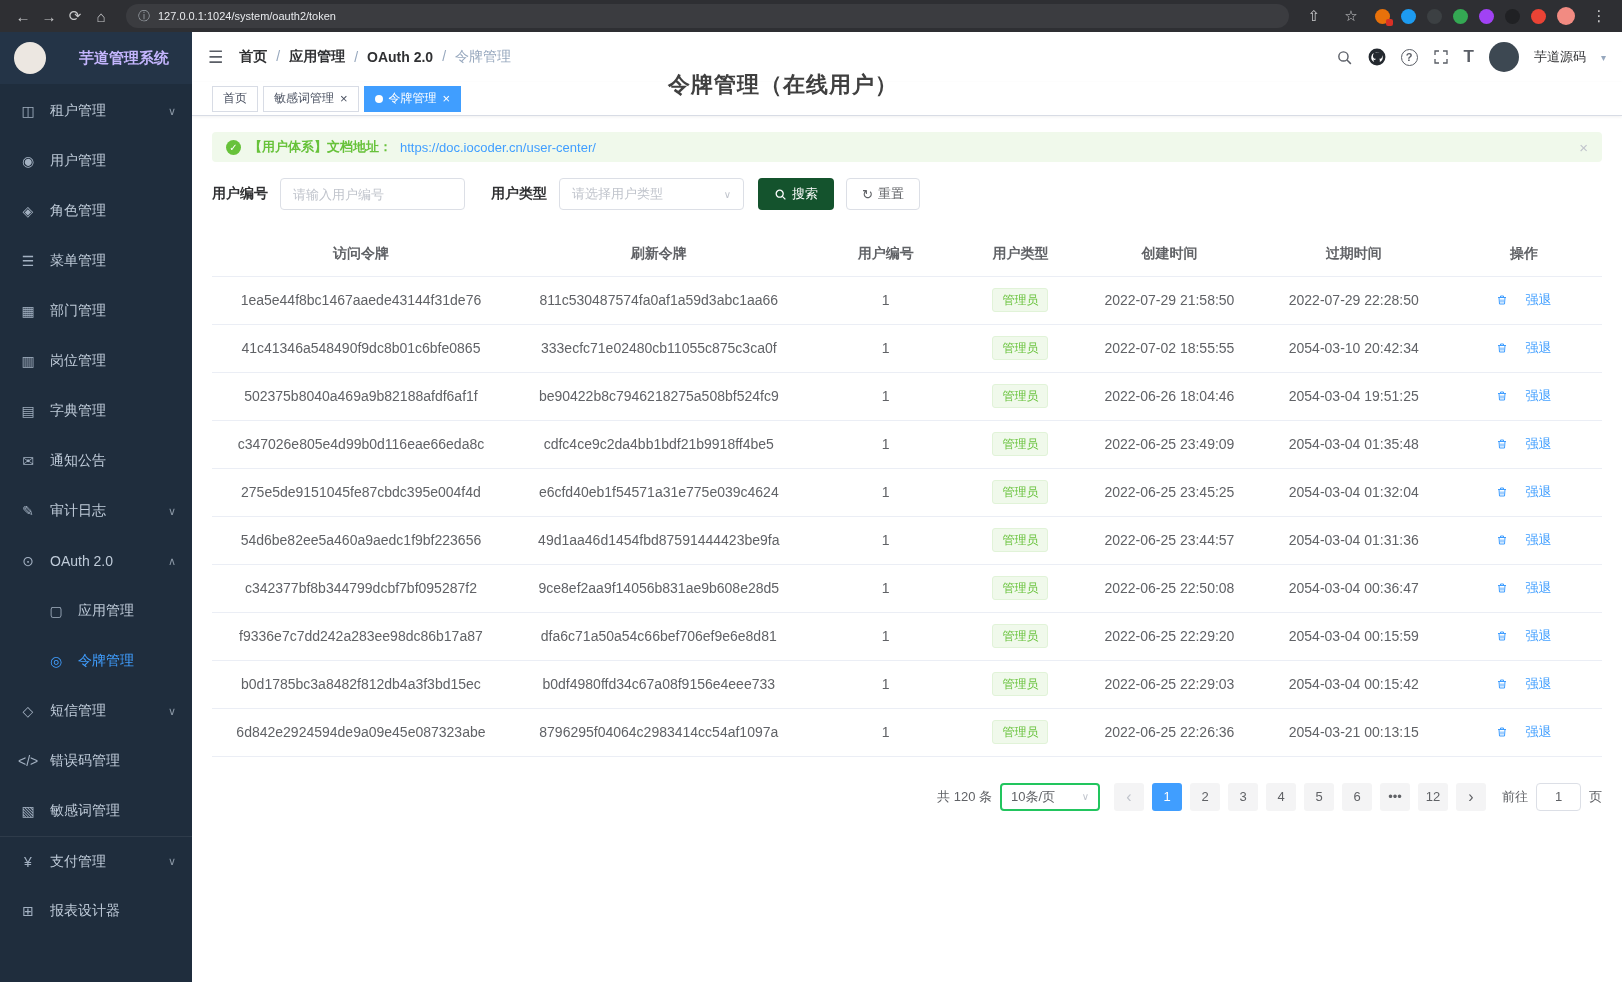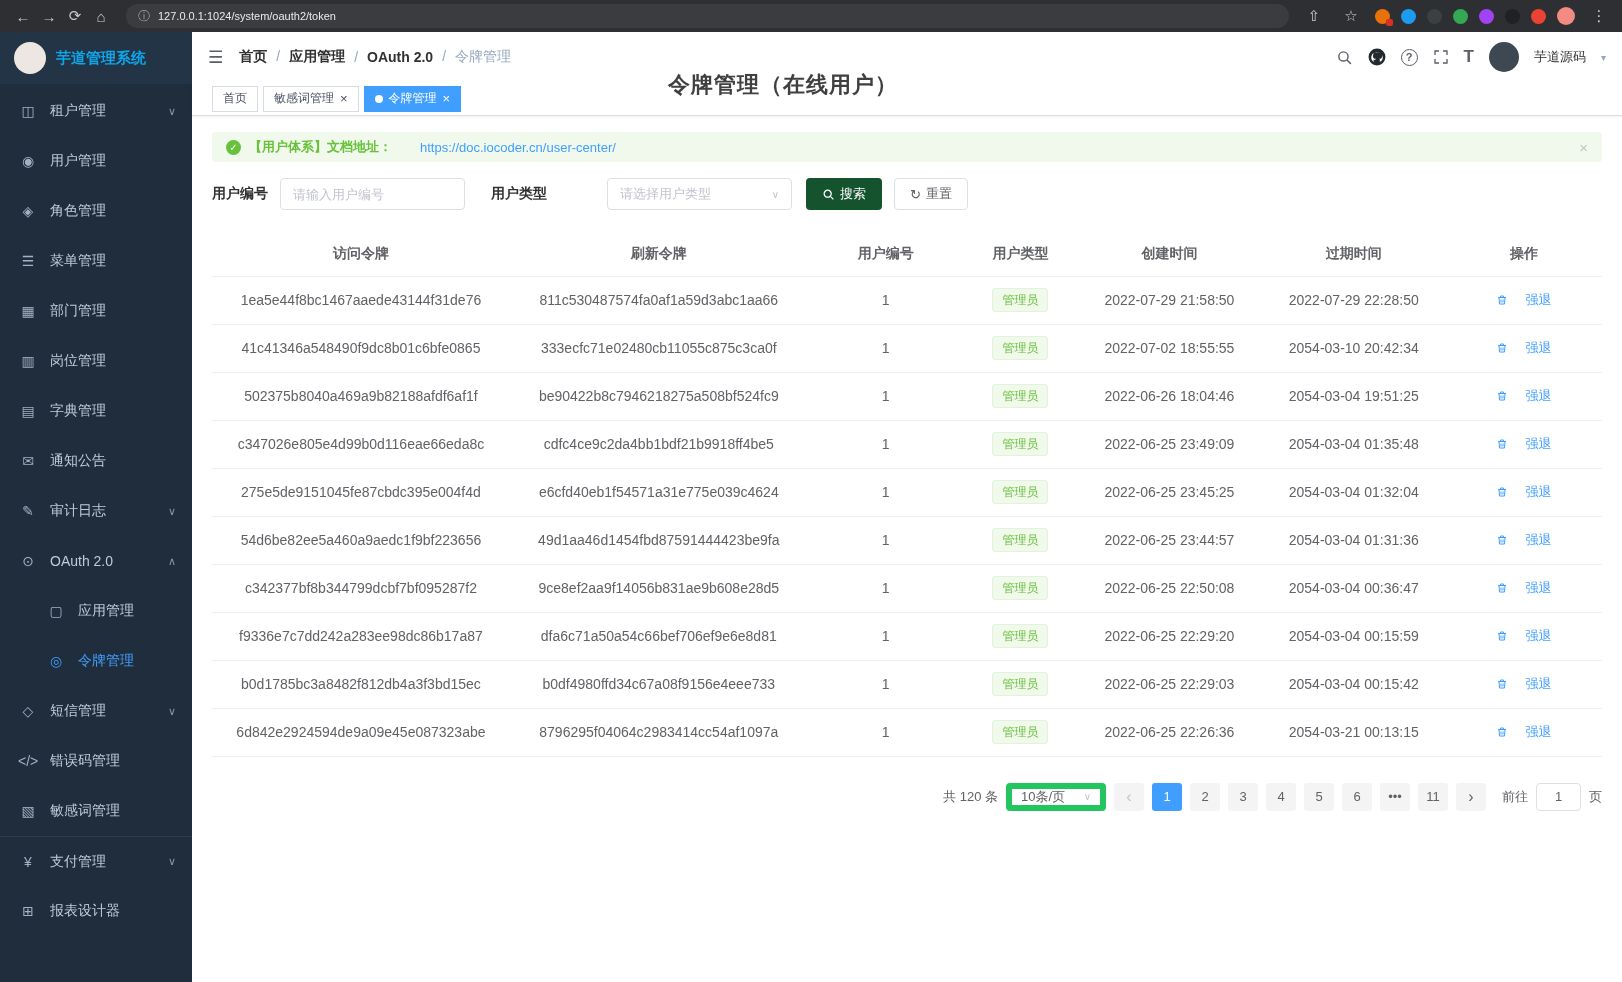--- a/index.html
+++ b/index.html
@@ -17,21 +17,21 @@
   .ext-badge { position:absolute; right:-3px; bottom:-2px; width:7px; height:7px; background:#d93025; border-radius:2px; display:inline-block; }
   .profile-avatar { width:18px; height:18px; border-radius:50%; background:#f28b82; display:inline-block; cursor:pointer; }
 
   
   .app { display:flex; height:950px; }
 
   
   .sidebar { width:192px; background:#1f2d3d; color:#bfcbd9; flex-shrink:0; display:flex; flex-direction:column; }
   .logo { height:52px; display:flex; align-items:center; gap:10px; padding:0 14px; background:#243447; cursor:pointer; }
   .logo-avatar { width:32px; height:32px; border-radius:50%; background:#ece7e1; flex-shrink:0; }
-  .logo-title { color:#0ea5e9; font-weight:bold; font-size:15px; white-space:nowrap; }
+  .logo-title { color:#c4b5fd; font-weight:bold; font-size:15px; white-space:nowrap;margin-left:23px; }
   .menu { flex:1; padding-top:2px; overflow:hidden; }
   .menu-item { height:50px; display:flex; align-items:center; padding:0 18px; font-size:14px; position:relative; cursor:pointer; white-space:nowrap; }
   .menu-item .mi-icon { width:20px; margin-right:12px; font-size:14px; text-align:center; color:#a3b1c2; flex-shrink:0; }
   .menu-item .chev { position:absolute; right:16px; font-size:11px; color:#8a97a5; }
   .menu-item.sub { padding-left:46px; }
   .menu-item.active { color:#409eff; }
   .menu-item.active .mi-icon { color:#409eff; }
   .menu-item.sect { border-top:1px solid rgba(255,255,255,0.07); }
 
   
@@ -55,50 +55,50 @@
   .tab { height:26px; display:inline-flex; align-items:center; padding:0 10px; border:1px solid #d8dce5; background:#fff; font-size:12px; color:#495060; gap:6px; cursor:pointer; white-space:nowrap; }
   .tab.active { background:#409eff; border-color:#409eff; color:#fff; }
   .tab-dot { width:8px; height:8px; border-radius:50%; background:#fff; display:inline-block; }
   .tab-close { font-size:13px; line-height:1; cursor:pointer; }
 
   
   .content { flex:1; padding:16px 20px; overflow:hidden; }
   .alert { height:30px; background:#f0f9eb; border-radius:4px; display:flex; align-items:center; padding:0 14px; gap:8px; }
   .alert-check { width:15px; height:15px; border-radius:50%; background:#67c23a; color:#fff; font-size:10px; display:inline-flex; align-items:center; justify-content:center; flex-shrink:0; }
   .alert-text { color:#67c23a; font-size:13px; font-weight:bold; }
-  .alert-link { color:#409eff; font-size:13px; text-decoration:none; cursor:pointer;margin-left:20px; }
+  .alert-link { color:#409eff; font-size:13px; text-decoration:none; cursor:pointer; }
   .alert-close { margin-left:auto; color:#c0c4cc; font-size:15px; cursor:pointer; }
 
   .filter { display:flex; align-items:center; margin-top:16px; }
   .f-label { font-weight:bold; color:#303133; font-size:14px; margin-right:12px; }
   .f-label.g2 { margin-left:26px; }
   .f-input { width:185px; height:32px; border:1px solid #dcdfe6; border-radius:4px; padding:0 12px; font-size:13px; color:#606266; font-family:inherit; outline:none; }
   .f-input::placeholder { color:#c0c4cc; }
-  .f-select { width:185px; height:32px; border:1px solid #dcdfe6; border-radius:4px; padding:0 12px; display:flex; align-items:center; justify-content:space-between; color:#c0c4cc; font-size:13px; cursor:pointer;margin-left:48px; }
+  .f-select { width:185px; height:32px; border:1px solid #dcdfe6; border-radius:4px; padding:0 12px; display:flex; align-items:center; justify-content:space-between; color:#c0c4cc; font-size:13px; cursor:pointer; }
   .sel-caret { font-size:10px; color:#c0c4cc; }
   .btn { height:32px; border-radius:4px; display:inline-flex; align-items:center; gap:5px; padding:0 15px; font-size:13px; cursor:pointer; border:1px solid transparent; font-family:inherit; }
   .btn-primary { background:#14532d; color:#fff; margin-left:14px; }
   .btn-plain { background:#fff; border-color:#dcdfe6; color:#606266; margin-left:12px; }
   .reset-ic { font-size:13px; }
 
   .table { width:100%; border-collapse:collapse; margin-top:22px; table-layout:fixed; }
   .table th { height:44px; font-size:14px; color:#606266; font-weight:bold; border-bottom:1px solid #ebeef5; text-align:center; }
   .table td { height:48px; font-size:14px; color:#606266; border-bottom:1px solid #ebeef5; text-align:center; white-space:nowrap; overflow:hidden; }
   .table th:nth-child(1), .table td:nth-child(1) { width:21%; }
   .table th:nth-child(2), .table td:nth-child(2) { width:21%; }
   .table th:nth-child(3), .table td:nth-child(3) { width:11%; }
   .table th:nth-child(4), .table td:nth-child(4) { width:8%; }
   .table th:nth-child(5), .table td:nth-child(5) { width:13%; }
   .table th:nth-child(6), .table td:nth-child(6) { width:13%; }
   .table th:nth-child(7), .table td:nth-child(7) { width:11%; }
   .badge-success { display:inline-block; padding:2px 9px; background:#f0f9eb; border:1px solid #e1f3d8; color:#67c23a; border-radius:3px; font-size:12px; line-height:18px; }
   .action-link { color:#409eff; font-size:13px; display:inline-flex; align-items:center; gap:17px; cursor:pointer; }
 
   .pagination { display:flex; align-items:center; justify-content:flex-end; margin-top:26px; gap:8px; font-size:13px; color:#606266; }
-  .page-size { width:100px; height:28px; border:6px solid #22c55e; border-radius:4px; display:flex; align-items:center; justify-content:space-between; padding:0 9px; color:#606266; cursor:pointer; }
+  .page-size { width:100px; height:28px; border:2px solid #22c55e; border-radius:4px; display:flex; align-items:center; justify-content:space-between; padding:0 9px; color:#606266; cursor:pointer; margin-right:6px; }
   .pg-btn { min-width:30px; height:28px; background:#f4f4f5; border-radius:3px; display:inline-flex; align-items:center; justify-content:center; color:#606266; font-size:13px; cursor:pointer; padding:0 4px; }
   .pg-btn.active { background:#409eff; color:#fff; }
   .pg-prev { color:#c0c4cc; font-size:16px; }
   .pg-next { font-size:16px; }
   .pg-goto-label { margin-left:8px; }
   .goto-input { width:45px; height:28px; border:1px solid #dcdfe6; border-radius:4px; text-align:center; font-size:13px; color:#606266; font-family:inherit; outline:none; }
 
   .annotation { position:absolute; top:70px; left:668px; font-size:22px; font-weight:bold; color:#404040; letter-spacing:1px; z-index:50; white-space:nowrap; }
 </style>
 </head>
@@ -512,21 +512,21 @@
           <span class="sel-caret">∨</span>
         </div>
         <span class="pg-btn pg-prev">‹</span>
         <span class="pg-btn active">1</span>
           <span class="pg-btn">2</span>
           <span class="pg-btn">3</span>
           <span class="pg-btn">4</span>
           <span class="pg-btn">5</span>
           <span class="pg-btn">6</span>
           <span class="pg-btn">•••</span>
-          <span class="pg-btn">11</span>
+          <span class="pg-btn">12</span>
         <span class="pg-btn pg-next">›</span>
         <span class="pg-goto-label">前往</span>
         <input class="goto-input" value="1" style="">
         <span class="pg-goto-suffix">页</span>
       </div>
 
     </section>
   </div>
 </div>
 

